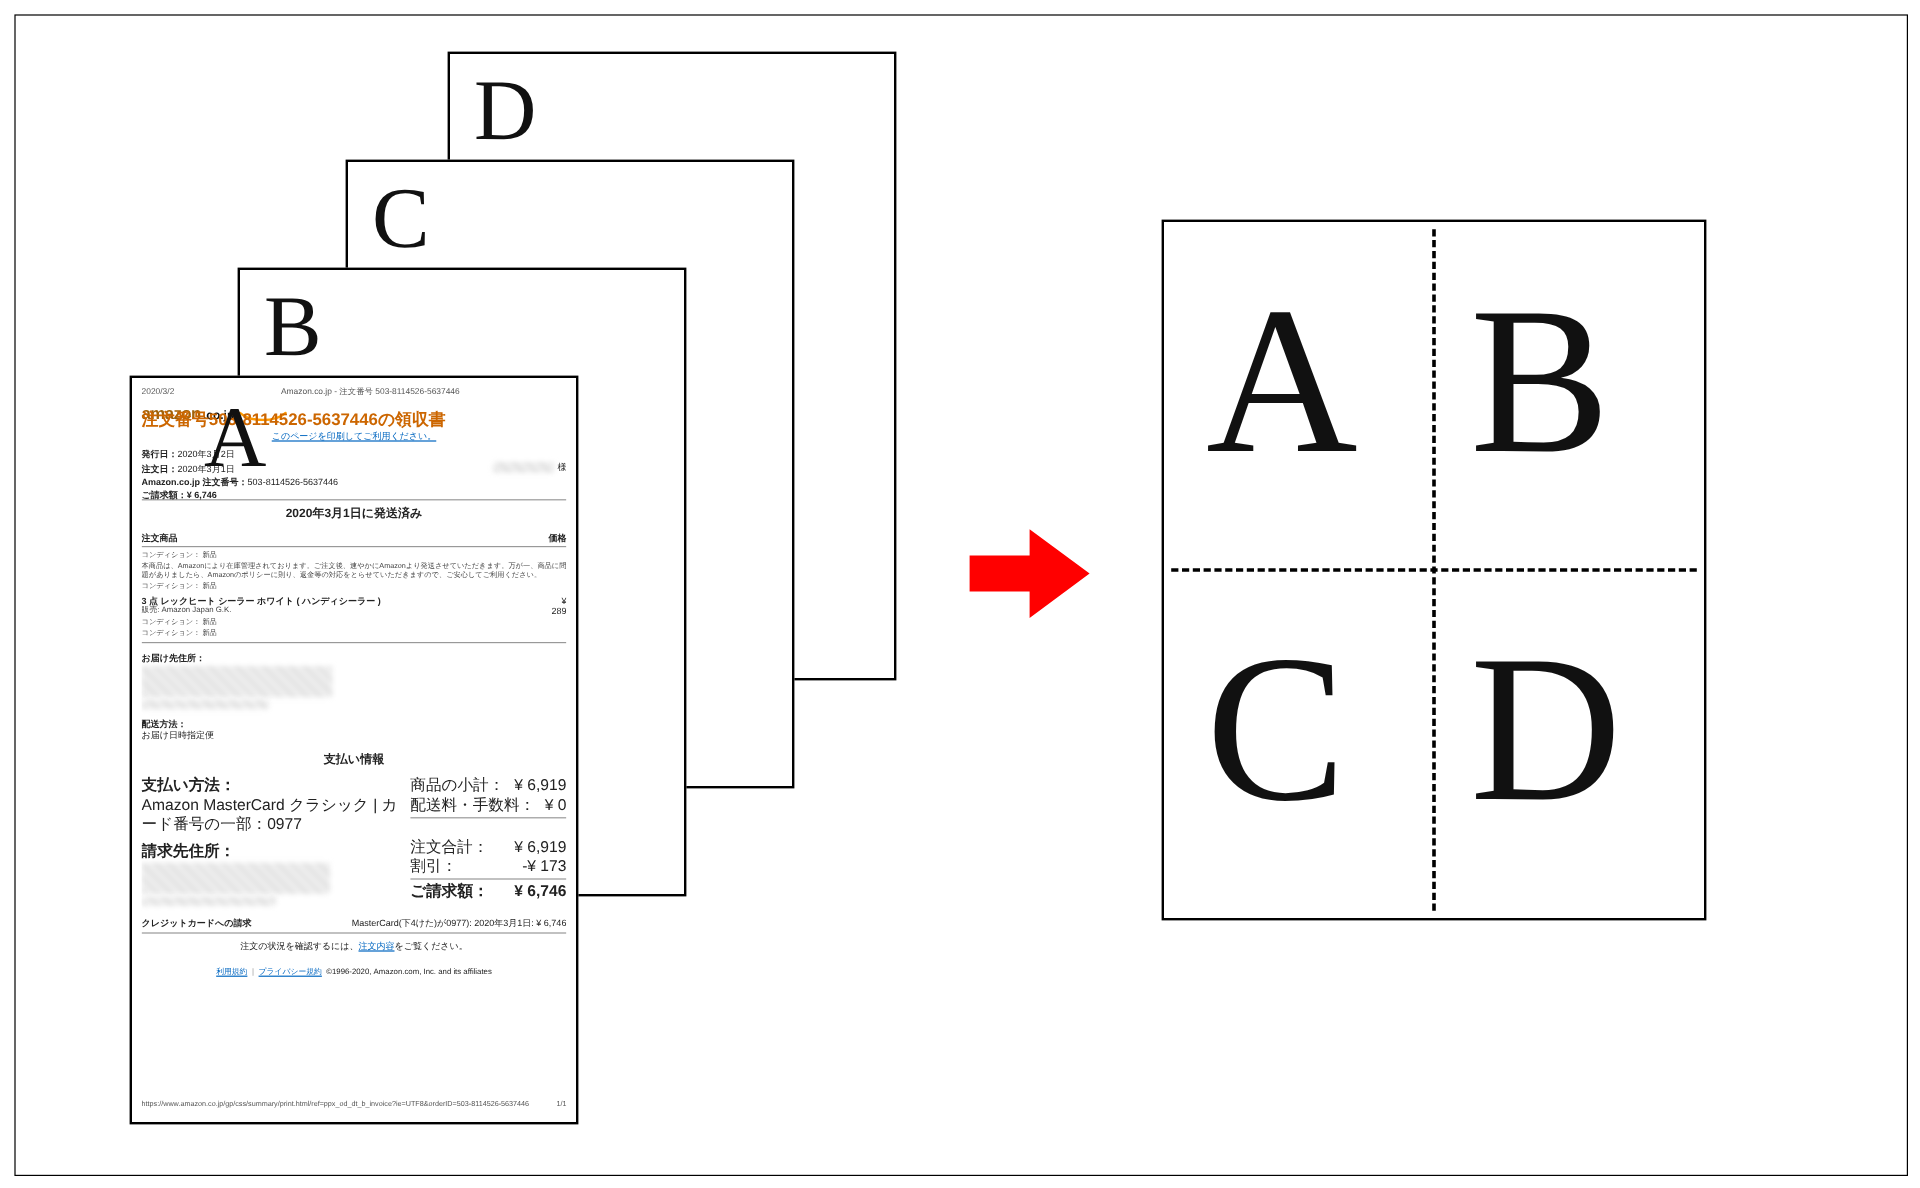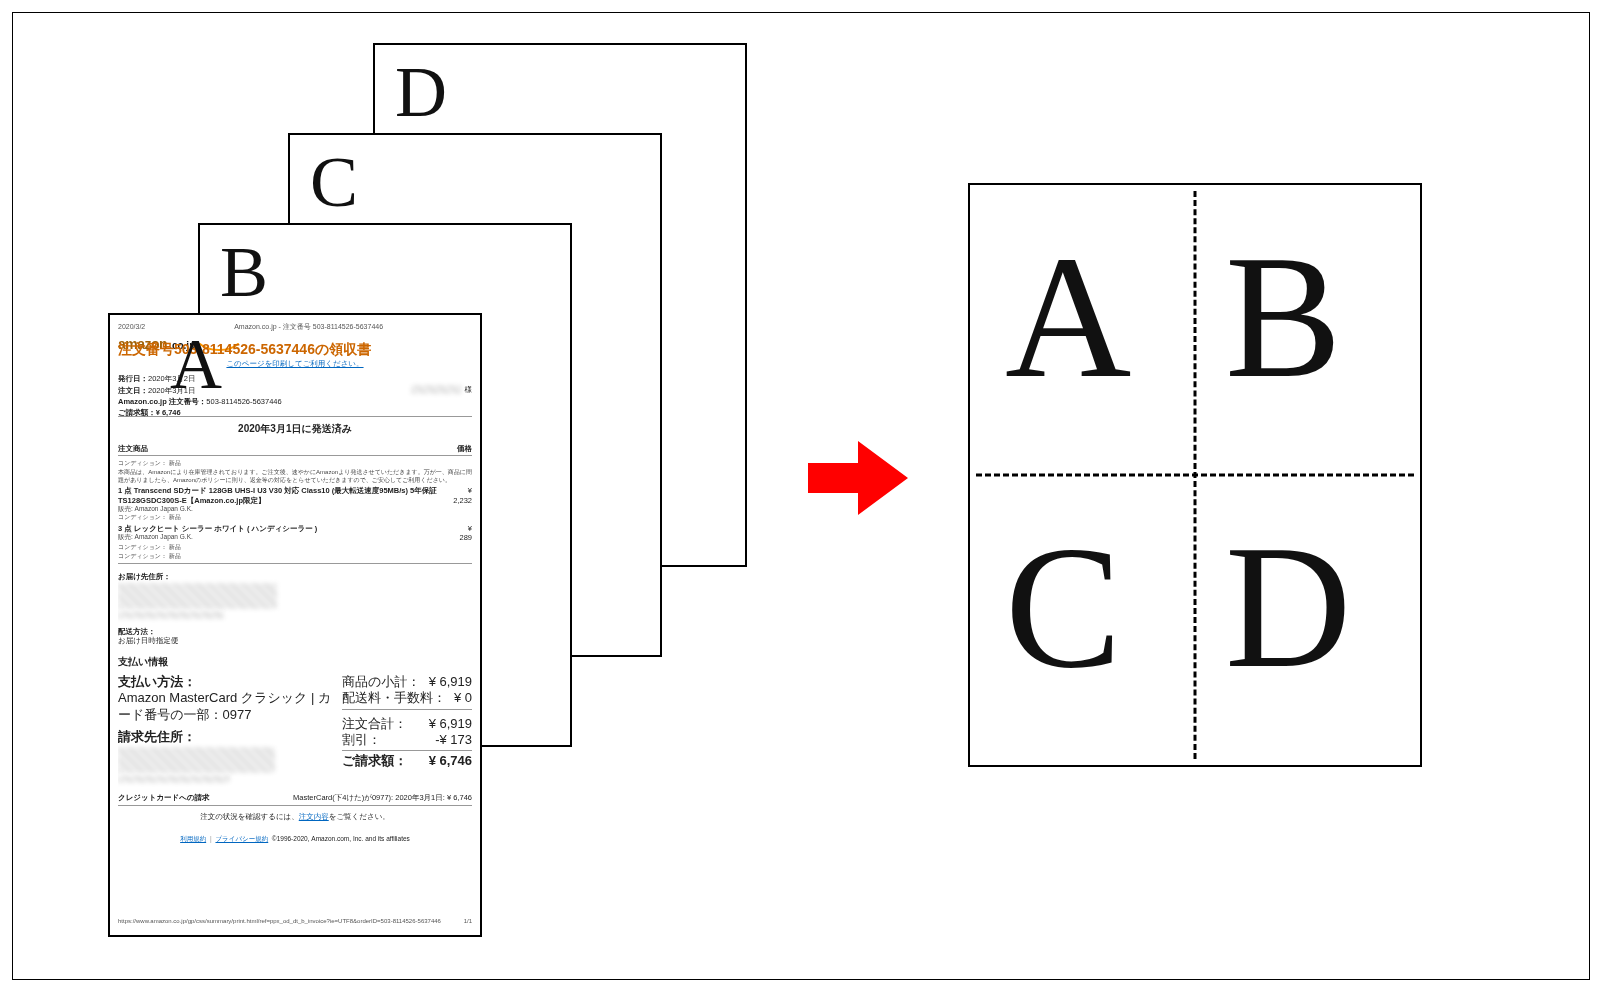--- a/index.html
+++ b/index.html
@@ -136,21 +136,21 @@
   .blur {
     filter: blur(2px);
     background: repeating-linear-gradient(45deg, #e3e3e3 0 4px, #efefef 4px 8px);
     color: transparent;
     border-radius: 2px;
   }
   .blur.line { height: 8px; margin: 2px 0; }
   .blur.tall { height: 26px; margin: 2px 0; }
 
   .r-payhdr {
-    text-align: left;
+    text-align: center;
     font-weight: 700;
     font-size: 10px;
     margin: 10px 0 6px;
   }
   .r-payrow {
     display: flex;
     justify-content: space-between;
     font-size: 13px;
   }
   .r-payright { text-align: right; white-space: nowrap; }
@@ -276,28 +276,20 @@
 
         <div class="r-cols">
           <span>注文商品</span>
           <span>価格</span>
         </div>
         <hr class="r-hr">
 
         <div class="r-cond">コンディション： 新品</div>
         <div class="r-note">本商品は、Amazonにより在庫管理されております。ご注文後、速やかにAmazonより発送させていただきます。万が一、商品に問題がありましたら、Amazonのポリシーに則り、返金等の対応をとらせていただきますので、ご安心してご利用ください。</div>
 
-        <div class="r-item">
-          <div class="name">
-            <b>1 点  Transcend SDカード 128GB UHS-I U3 V30 対応 Class10 (最大転送速度95MB/s) 5年保証 TS128GSDC300S-E【Amazon.co.jp限定】</b>
-            <div class="r-seller">販売: Amazon Japan G.K.</div>
-          </div>
-          <div class="price"><span>¥</span>
-<span>2,232</span></div>
-        </div>
         <div class="r-cond">コンディション： 新品</div>
 
         <div class="r-item">
           <div class="name">
             <b>3 点  レックヒート シーラー ホワイト ( ハンディシーラー )</b>
             <div class="r-seller">販売: Amazon Japan G.K.</div>
           </div>
           <div class="price"><span>¥</span>
 <span>289</span></div>
         </div>
@@ -327,21 +319,21 @@
           </div>
           <div class="r-payright" style="min-width:120px;">
             <div class="pair">
                 <span>商品の小計：</span>
                 <span>¥ 6,919</span>
               </div>
             <div class="pair">
                 <span>配送料・手数料：</span>
                 <span>¥ 0</span>
               </div>
-            <div class="pair" style="border-top:.5px solid #999;margin-top:2px;padding-top:6px;text-align:center;">
+            <div class="pair" style="border-top:.5px solid #999;margin-top:2px;padding-top:16px;text-align:center;">
                 <span>注文合計：</span>
                 <span>¥ 6,919</span>
               </div>
             <div class="pair">
                 <span>割引：</span>
                 <span>-¥ 173</span>
               </div>
             <div class="pair r-total">
                 <span>ご請求額：</span>
                 <span>¥ 6,746</span>

